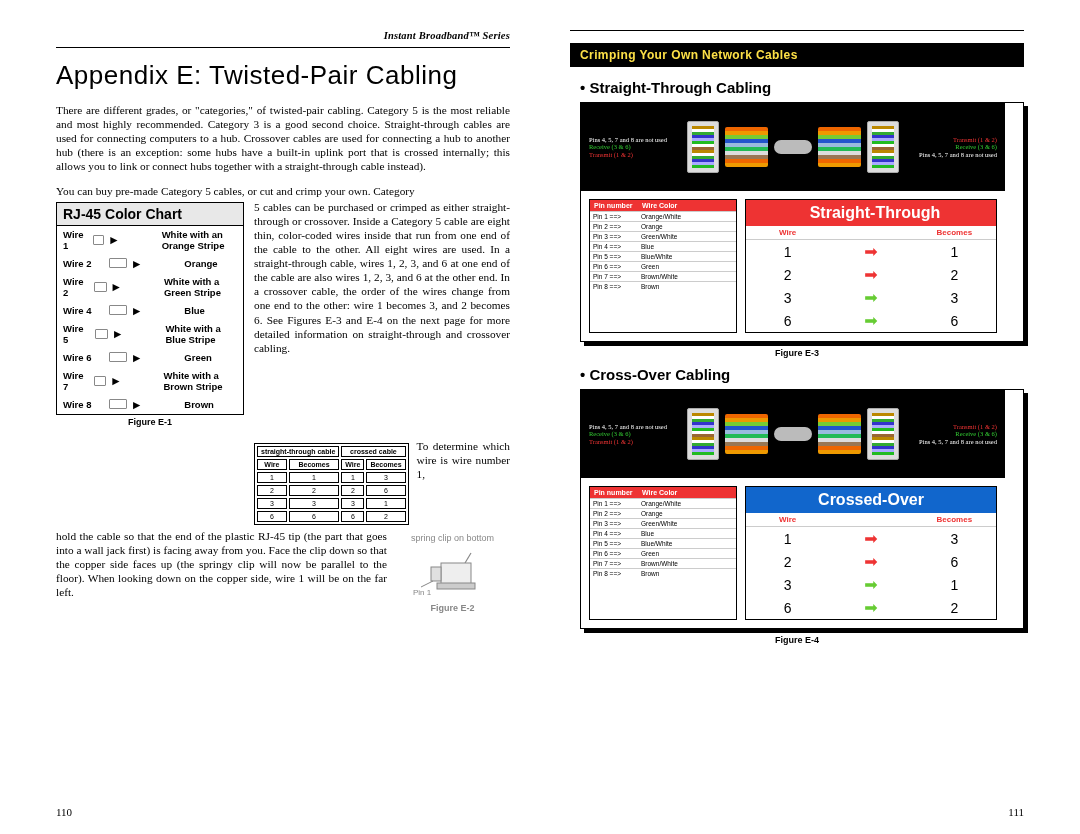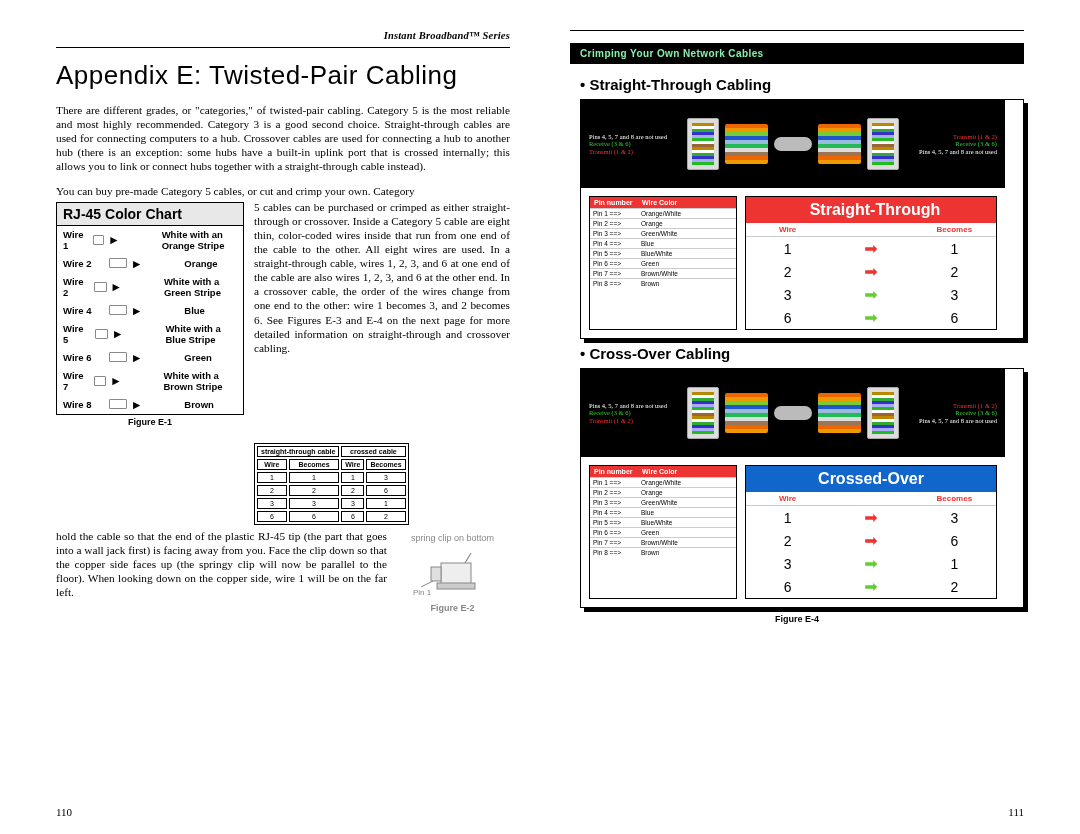--- a/index.html
+++ b/index.html
@@ -20,21 +20,21 @@
   .rj45-row { display: flex; align-items: center; gap: 6px; padding: 3px 6px; font-family: Arial, sans-serif; font-size: 9.5px; border-bottom: 1px dashed transparent; }
   .rj45-row .ico { width: 18px; height: 10px; border: 1px solid #888; border-radius: 1px; }
   .rj45-row .name { width: 40px; font-weight: bold; }
   .rj45-row .color { font-weight: bold; margin-left: 38px; }
   .mini-table { float: left; margin: 4px 8px 4px 0; border: 1px solid #000; font-family: Arial, sans-serif; font-size: 7px; }
   .mini-table td, .mini-table th { border: 1px solid #000; padding: 1px 3px; text-align: center; }
   .fig-caption { font-family: Arial, sans-serif; font-weight: bold; font-size: 9px; text-align: center; margin: 2px 0 8px; }
   .fig-caption-below-chart { clear: left; width: 188px; text-align: center; }
   .rj45tip { float: right; width: 115px; margin: 4px 0 4px 8px; text-align: center; font-family: Arial, sans-serif; font-size: 9px; color: #888; }
   .rj45tip svg { display: block; margin: 2px auto; }
-  .right-heading { background: #000; color: #86efac; font-family: Arial, sans-serif; font-weight: bold; font-size: 10px; padding: 5px 10px; letter-spacing: .4px; margin-bottom: 12px; }
+  .right-heading { background: #000; color: #fde047; font-family: Arial, sans-serif; font-weight: bold; font-size: 12px; padding: 5px 10px; letter-spacing: .4px; margin-bottom: 12px; }
   .bullet-label { font-family: Arial, sans-serif; font-size: 15px; font-weight: bold; margin: 6px 0 6px 10px; }
   .diagram-shadow { box-shadow: 4px 4px 0 #000; margin: 0 0 6px 10px; border: 1px solid #000; background: #fff; }
   .diagram { padding: 0; width: 424px; }
   .diag-top { background: #000; height: 88px; position: relative; display: flex; justify-content: center; align-items: center; gap: 6px; padding: 6px 8px; }
   .end-box { width: 95px; }
   .end-label { font-size: 6.5px; color: #ff0; line-height: 1.1; }
   .end-label.white { color: #fff; }
   .end-label.green { color: #3c3; }
   .end-label.red { color: #e33; }
   .connector { width: 34px; height: 52px; background: #ddd; border: 1px solid #aaa; position: relative; border-radius: 2px; }
@@ -168,20 +168,21 @@
           <td>1</td>
         </tr>
         <tr>
           <td>6</td>
           <td>6</td>
           <td>6</td>
           <td>2</td>
         </tr>
       </tbody>
   </table>
+  <p class="body" style="margin-bottom:2px;">To determine which wire is wire number 1,</p>
   <div class="clear"></div>
 
   <div class="rj45tip">
     <span>spring clip on bottom</span>
     <svg width="80" height="56">
       <path d="M58 8 L52 18" stroke="#888" stroke-width="1.2" fill="none"></path>
       <rect x="28" y="18" width="30" height="22" fill="#eee" stroke="#888"></rect>
       <rect x="24" y="38" width="38" height="6" fill="#ccc" stroke="#888"></rect>
       <rect x="18" y="22" width="10" height="14" fill="#e0e0e0" stroke="#888"></rect>
       <line x1="8" y1="42" x2="20" y2="36" stroke="#888"></line>
@@ -286,20 +287,21 @@
             </div>
             <div class="becomes-row">
               <div>6</div>
               <div class="arrow green">➡</div>
               <div>6</div>
             </div>
           </div>
         </div>
       </div>
     </div>
+  <div class="fig-caption">Figure E-3</div>
 
   <div class="bullet-label">•  Cross-Over Cabling</div>
   <div class="diagram-shadow">
       <div class="diagram" id="diag-co">
         <div class="diag-top">
     <div class="end-box">
       <div class="end-label white">Pins 4, 5, 7 and 8 are not used</div>
       <div class="end-label green">Receive (3 &amp; 6)</div>
       <div class="end-label red">Transmit (1 &amp; 2)</div>
     </div>

